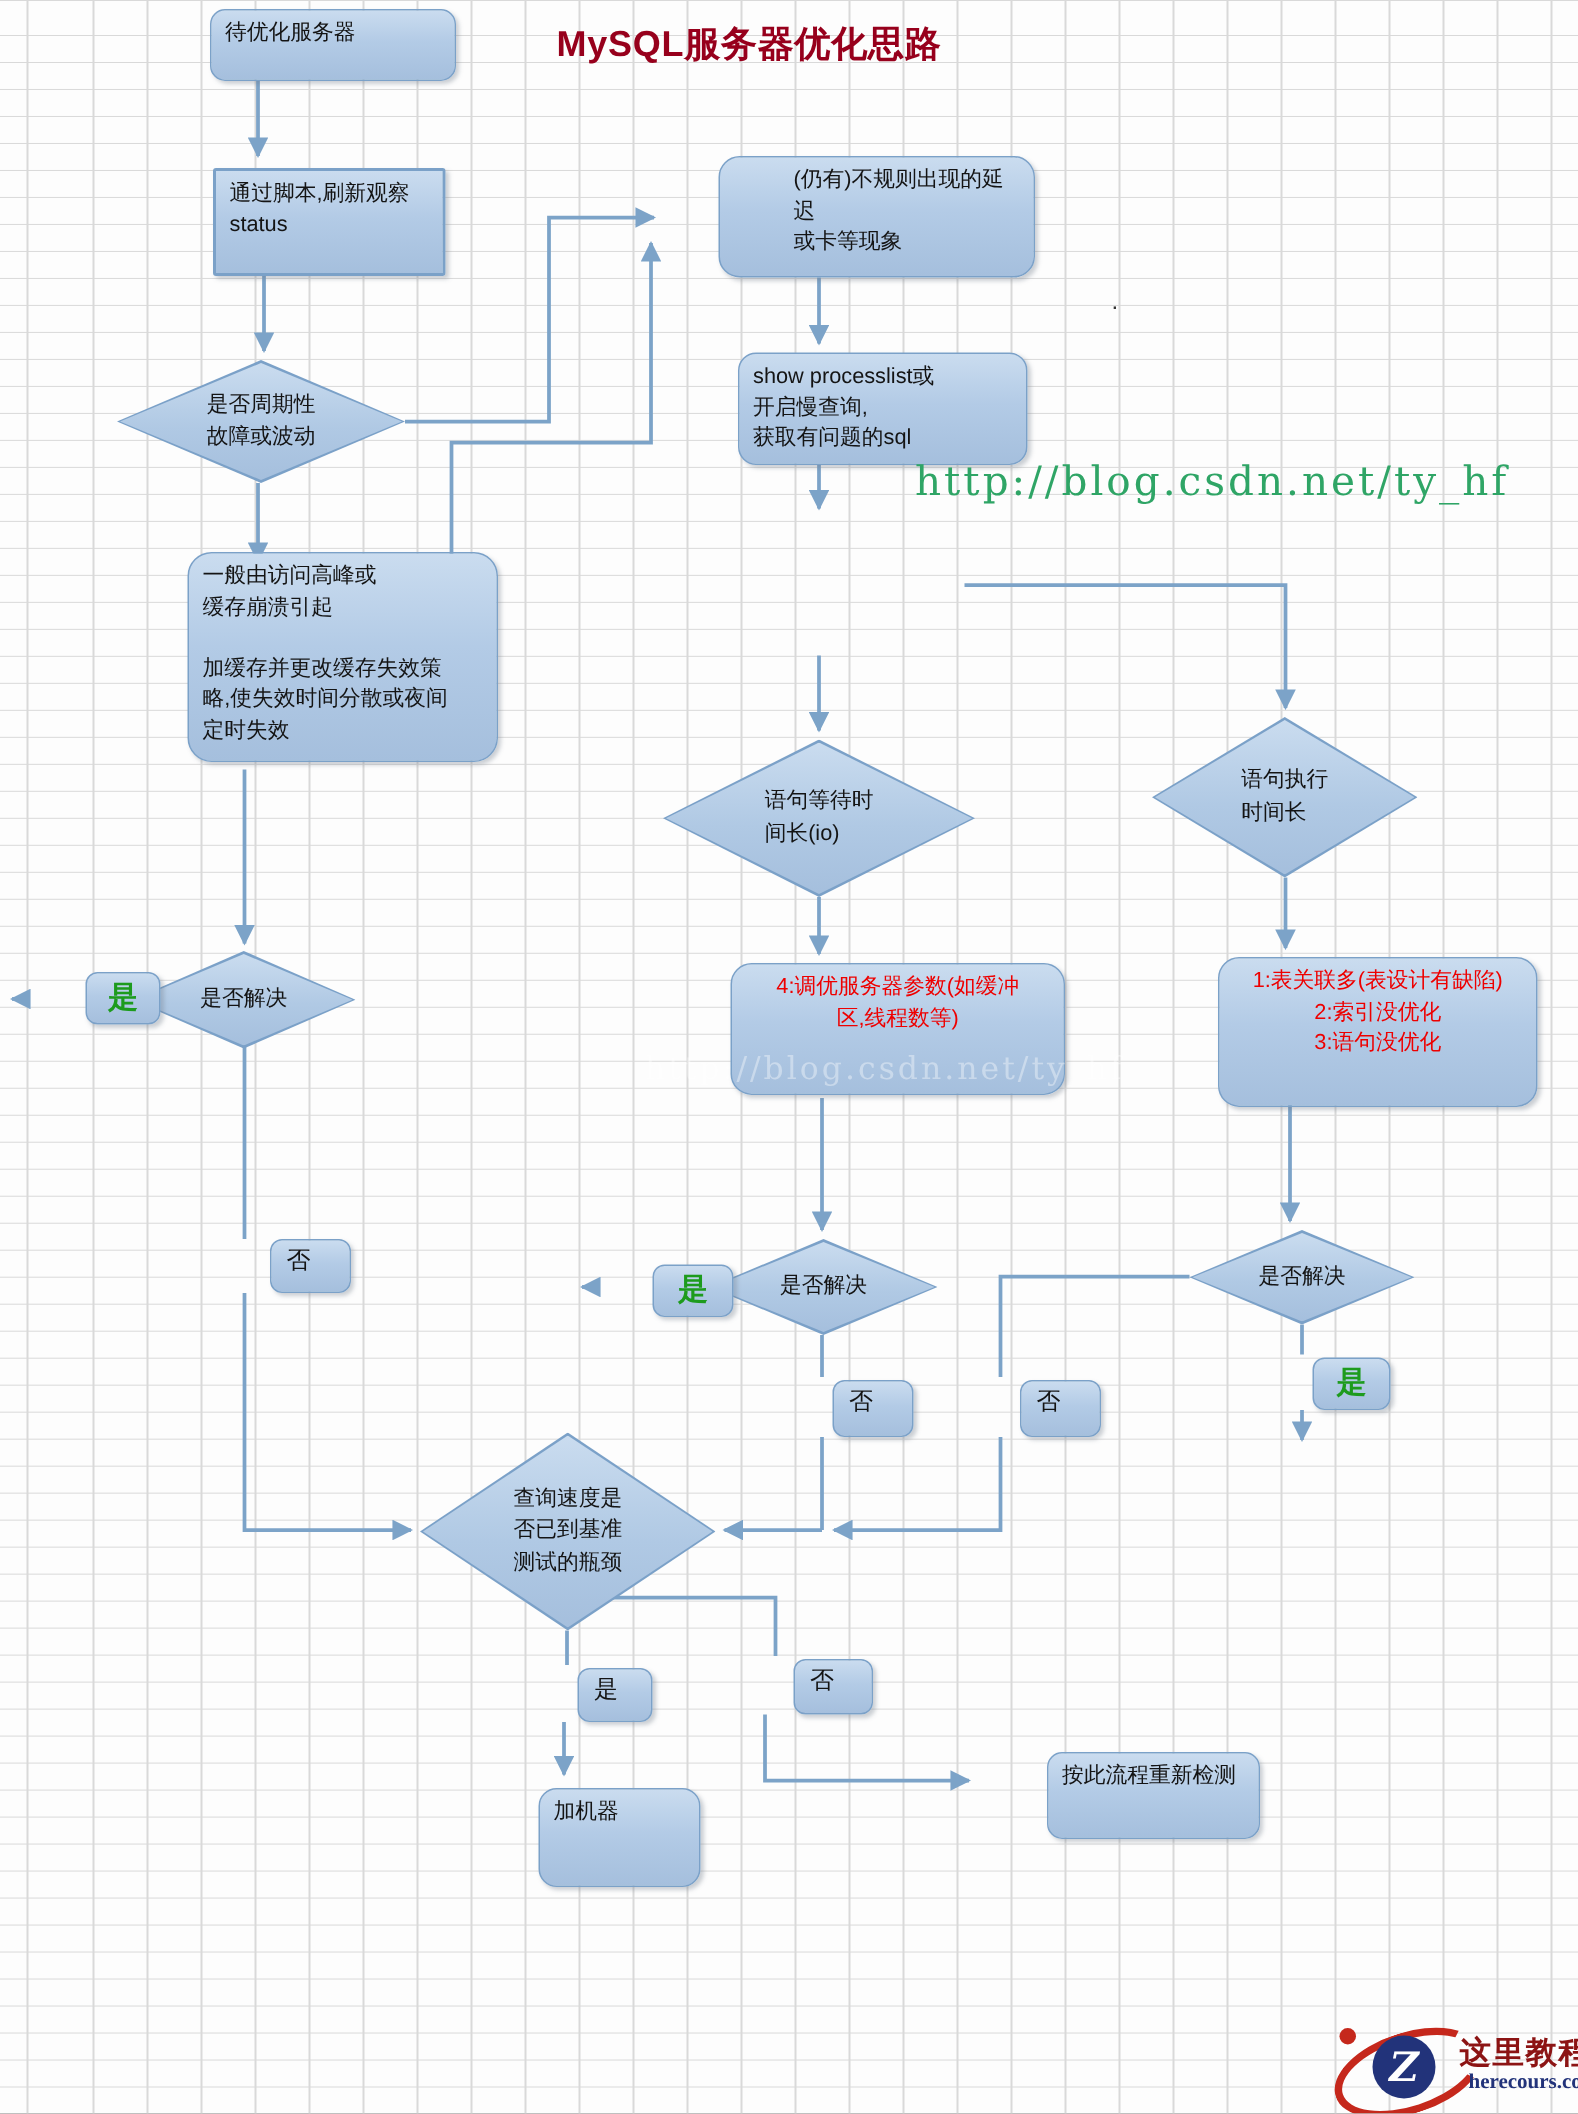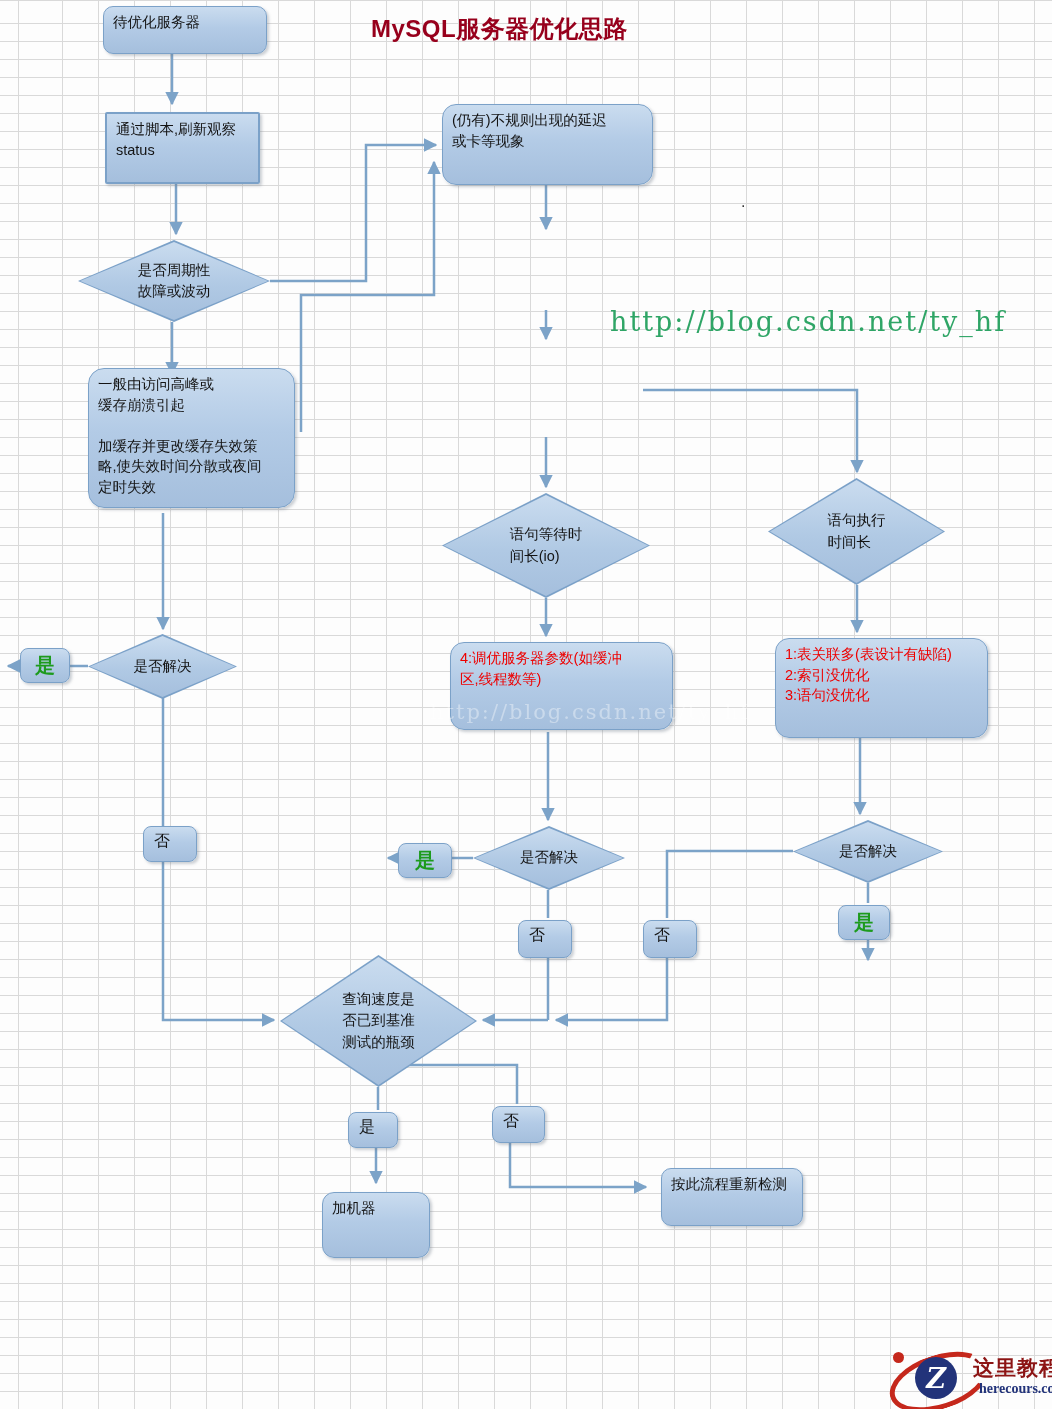--- a/index.html
+++ b/index.html
@@ -11,41 +11,42 @@
       repeating-linear-gradient(to right, transparent 0 35px, #d9d9d9 35px 36px);
     background-position:0 6px, 27px 0;
     font-family:"Liberation Sans", sans-serif;
   }
   .wires{position:absolute;left:0;top:0;z-index:1;}
   .node{
     position:absolute;z-index:2;box-sizing:border-box;
     background:linear-gradient(180deg,#cadcef 0%,#b3cbe6 45%,#a5bfdd 100%);
     border:1.6px solid #7ba1c8;
     box-shadow:2px 2px 3px rgba(110,120,135,.35);
+    margin-left:37px;
   }
   .node .lbl{
     display:block;padding:5px 9px;font-size:14.5px;line-height:1.42;color:#141414;
     white-space:pre-line;
   }
   #n-observe{border-width:2px;border-radius:2px;}
   .small .lbl{padding:3px 0 0 10px;font-size:16px;}
   .small-yes{display:flex;align-items:center;justify-content:center;}
   .small-yes .lbl{padding:0;font-size:20px;font-weight:bold;color:#1d9b1d;}
-  .red .lbl{color:#ee0000;}
+  .red .lbl{color:#ee0000;text-align:center;}
   .diamond{position:absolute;z-index:2;}
   .d-out,.d-in{position:absolute;clip-path:polygon(50% 0,100% 50%,50% 100%,0 50%);}
   .d-out{left:0;top:0;right:0;bottom:0;background:#7ba1c8;filter:drop-shadow(2px 2px 2px rgba(110,120,135,.35));}
   .d-in{left:2px;top:2px;right:2px;bottom:2px;background:linear-gradient(180deg,#cadcef 0%,#b0c9e4 55%,#a5bfdd 100%);}
   .dlbl{position:absolute;left:0;top:0;right:0;bottom:0;display:flex;align-items:center;justify-content:center;
     font-size:14.5px;line-height:1.45;color:#141414;white-space:pre-line;text-align:left;}
   
   #n-start{left:103px;top:6px;width:164px;height:48px;border-radius:10px;}
   #n-observe{left:105px;top:112px;width:155px;height:72px;}
   #n-cause{left:88px;top:368px;width:207px;height:140px;border-radius:16px;}
-  #n-delay{left:442px;top:104px;width:211px;height:81px;border-radius:14px;}
+  #n-delay{left:442px;top:104px;width:211px;height:81px;border-radius:14px;padding-left:40px;}
   #n-processlist{left:455px;top:235px;width:193px;height:75px;border-radius:12px;}
   #n-profiling{left:455px;top:345px;width:188px;height:92px;border-radius:14px;}
   #n-tune{left:450px;top:642px;width:223px;height:88px;border-radius:14px;}
   #n-causes{left:775px;top:638px;width:213px;height:100px;border-radius:14px;}
   #n-addmachine{left:322px;top:1192px;width:108px;height:66px;border-radius:12px;}
   #n-recheck{left:661px;top:1168px;width:142px;height:58px;border-radius:10px;}
   #n-periodic{left:78px;top:240px;width:192px;height:82px;}
   #n-solvedL{left:88px;top:634px;width:149px;height:65px;}
   #n-waitio{left:442px;top:493px;width:208px;height:105px;}
   #n-execlong{left:768px;top:478px;width:177px;height:107px;}
@@ -152,20 +153,25 @@
 缓存崩溃引起
 
 加缓存并更改缓存失效策
 略,使失效时间分散或夜间
 定时失效</span>
     </div>
   <div class="node" id="n-delay">
     <span class="lbl">(仍有)不规则出现的延迟
 或卡等现象</span>
     </div>
+  <div class="node" id="n-processlist">
+    <span class="lbl">show processlist或
+开启慢查询,
+获取有问题的sql</span>
+    </div>
   <div class="node red" id="n-tune">
     <span class="lbl">4:调优服务器参数(如缓冲
 区,线程数等)</span>
     </div>
   <div class="node red" id="n-causes">
     <span class="lbl">1:表关联多(表设计有缺陷)
 2:索引没优化
 3:语句没优化</span>
     </div>
   <div class="node" id="n-addmachine">

